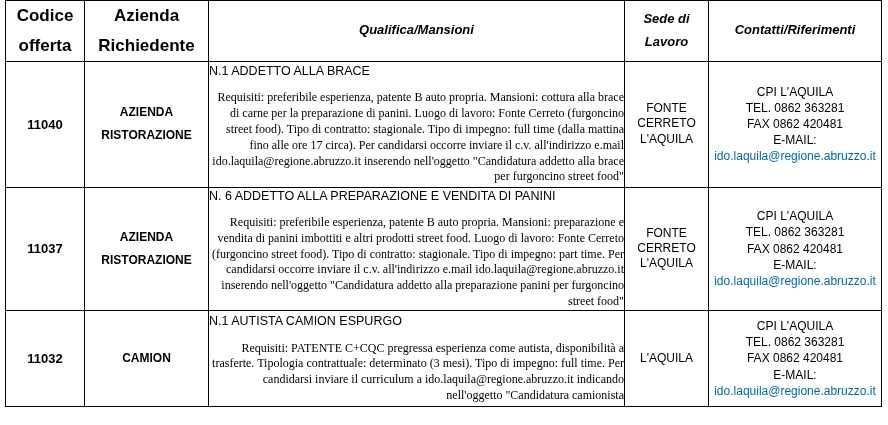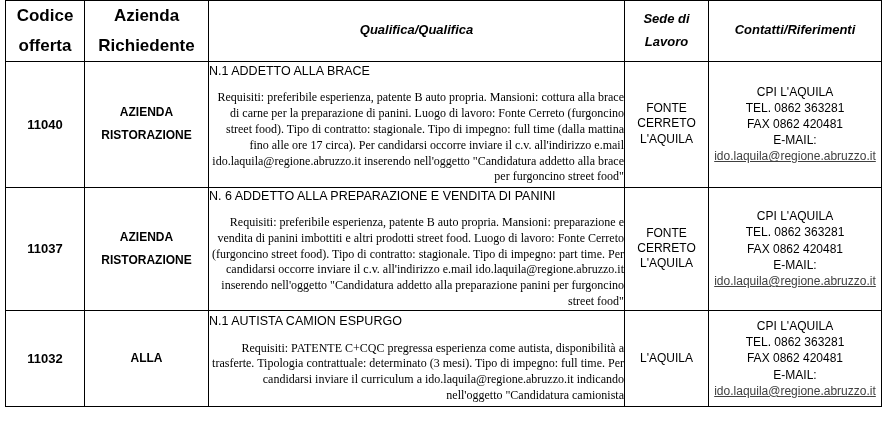--- a/index.html
+++ b/index.html
@@ -91,22 +91,21 @@
   td.sede .sede-line { display: block; }
   td.contatti {
     text-align: center;
     font-size: 12px;
     line-height: 1.35;
     padding: 2px 2px;
   }
   td.contatti .ct-line { display: block; }
   td.contatti .ct-email {
     display: block;
-    color: #404040;
-    text-decoration: underline;
+    color: #0369a1;
     word-break: break-all;
   }
   .footer {
     text-align: center;
     font-style: italic;
     font-weight: bold;
     font-size: 11px;
     margin-top: 26px;
     color: #000000;
     letter-spacing: 0.1px;
@@ -133,21 +132,21 @@
       <tr>
         <th>
           <span class="hdr-line">Codice</span>
           <span class="hdr-line">offerta</span>
         </th>
         <th>
           <span class="hdr-line">Azienda</span>
           <span class="hdr-line">Richiedente</span>
         </th>
         <th class="italic">
-          <span class="hdr-line">Qualifica/Qualifica</span>
+          <span class="hdr-line">Qualifica/Mansioni</span>
         </th>
         <th class="italic">
           <span class="hdr-line">Sede di</span>
           <span class="hdr-line">Lavoro</span>
         </th>
         <th class="italic">
           <span class="hdr-line">Contatti/Riferimenti</span>
         </th>
       </tr>
     </thead>
@@ -197,21 +196,21 @@
           <span class="ct-line">TEL. 0862 363281</span>
           <span class="ct-line">FAX 0862 420481</span>
           <span class="ct-line">E-MAIL:</span>
           <span class="ct-email">ido.laquila@regione.abruzzo.it</span>
         </td>
       </tr>
 
       <tr class="row-3">
         <td class="codice">11032</td>
         <td class="azienda">
-          <span class="az-line">ALLA</span>
+          <span class="az-line">CAMION</span>
         </td>
         <td class="qualifica">
           <span class="q-title">N.1 AUTISTA CAMION ESPURGO</span>
           <span class="q-body">Requisiti: PATENTE C+CQC pregressa esperienza come autista, disponibilità a trasferte. Tipologia contrattuale: determinato (3 mesi). Tipo di impegno: full time. Per candidarsi inviare il curriculum a ido.laquila@regione.abruzzo.it indicando nell'oggetto "Candidatura camionista</span>
         </td>
         <td class="sede">
           <span class="sede-line">L'AQUILA</span>
         </td>
         <td class="contatti">
           <span class="ct-line">CPI L'AQUILA</span>

